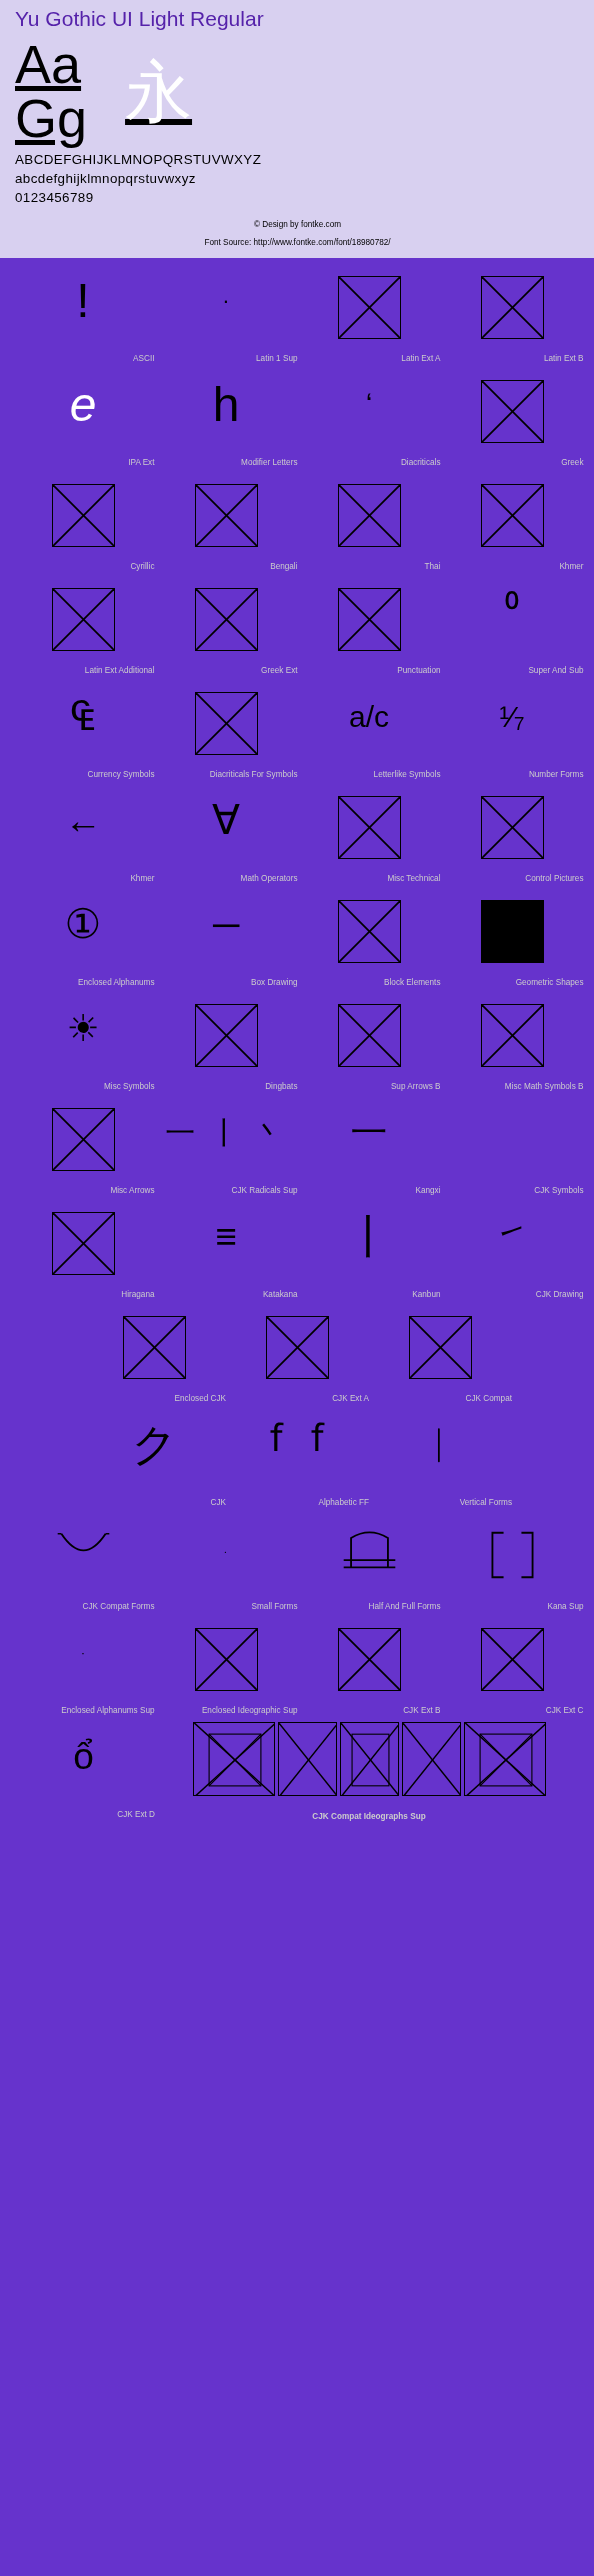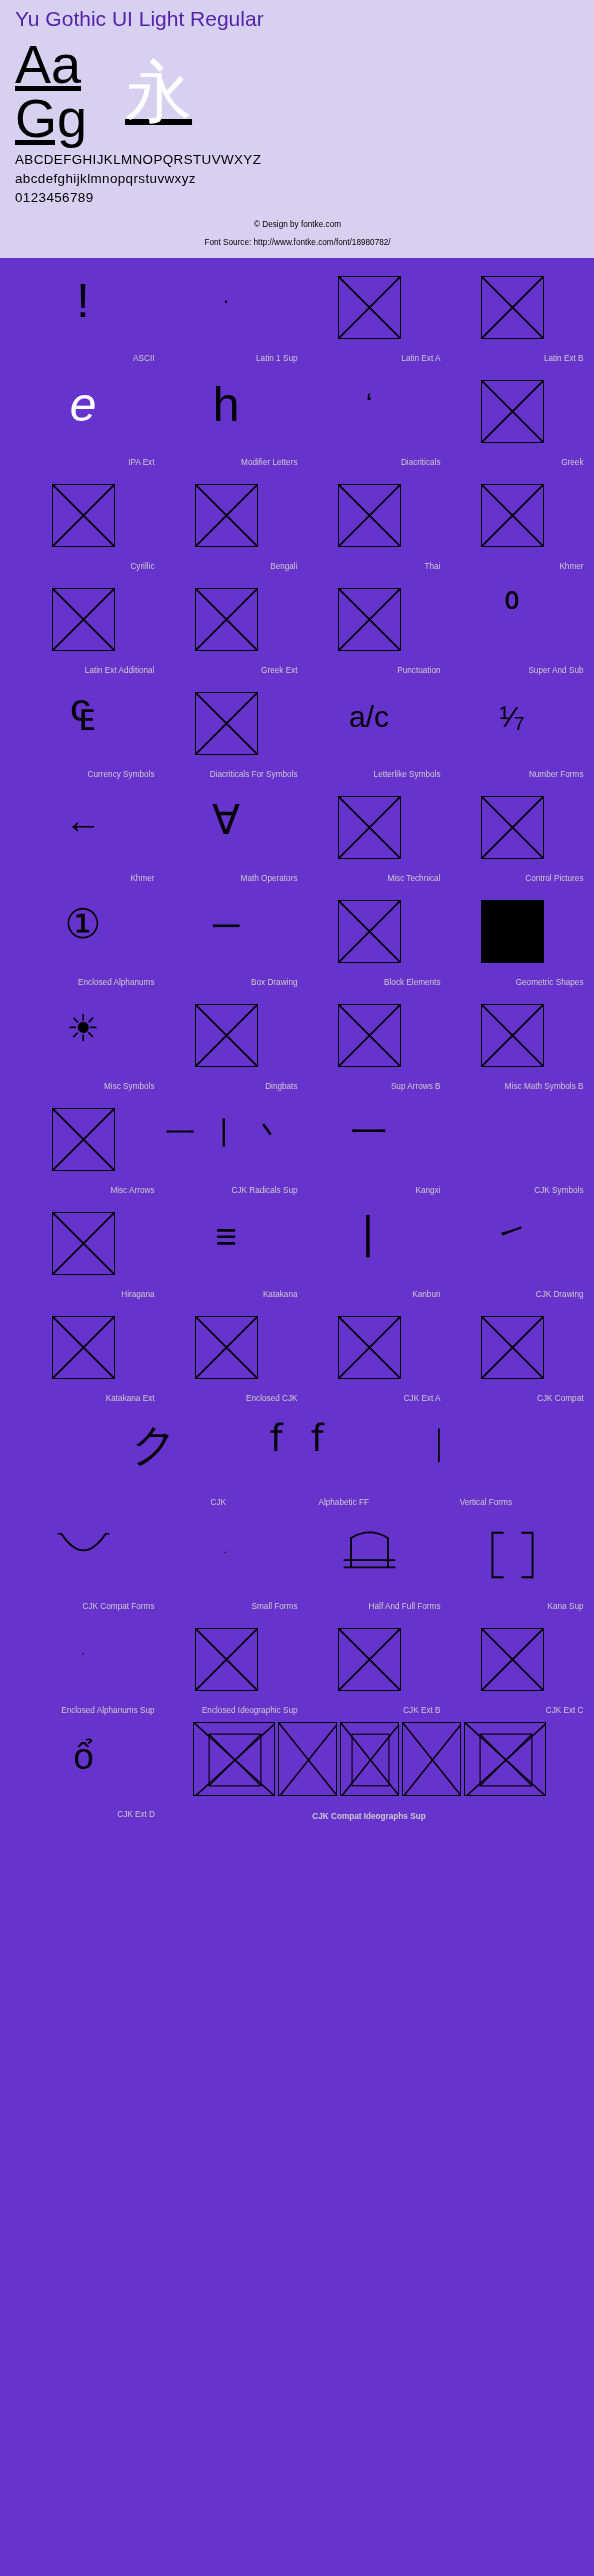--- a/index.html
+++ b/index.html
@@ -472,29 +472,20 @@
   </div>
 
   <div class="grid-row">
     <div class="grid-cell">
       <div class="x-box">
         <svg viewBox="0 0 85 85">
             <line x1="0" y1="0" x2="85" y2="85" stroke="#000" stroke-width="2.5"></line>
             <line x1="85" y1="0" x2="0" y2="85" stroke="#000" stroke-width="2.5"></line>
           </svg>
       </div>
-      <span class="cell-label">Katakana Ext</span>
-    </div>
-    <div class="grid-cell">
-      <div class="x-box">
-        <svg viewBox="0 0 85 85">
-            <line x1="0" y1="0" x2="85" y2="85" stroke="#000" stroke-width="2.5"></line>
-            <line x1="85" y1="0" x2="0" y2="85" stroke="#000" stroke-width="2.5"></line>
-          </svg>
-      </div>
       <span class="cell-label">Enclosed CJK</span>
     </div>
     <div class="grid-cell">
       <div class="x-box">
         <svg viewBox="0 0 85 85">
             <line x1="0" y1="0" x2="85" y2="85" stroke="#000" stroke-width="2.5"></line>
             <line x1="85" y1="0" x2="0" y2="85" stroke="#000" stroke-width="2.5"></line>
           </svg>
       </div>
       <span class="cell-label">CJK Ext A</span>

